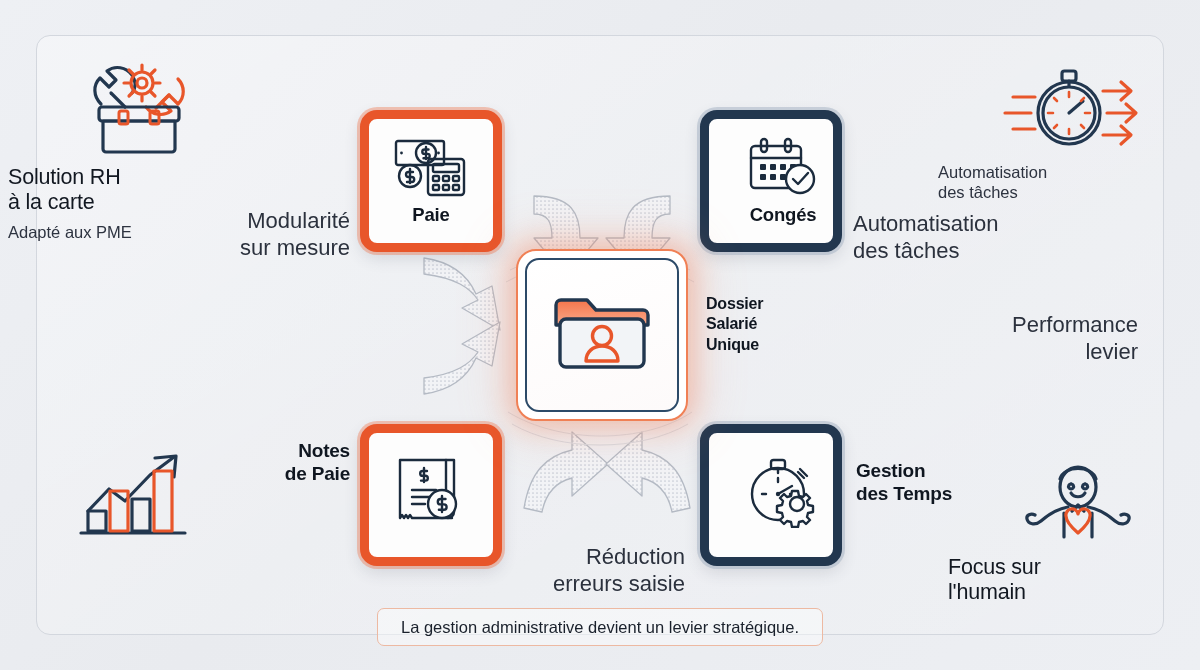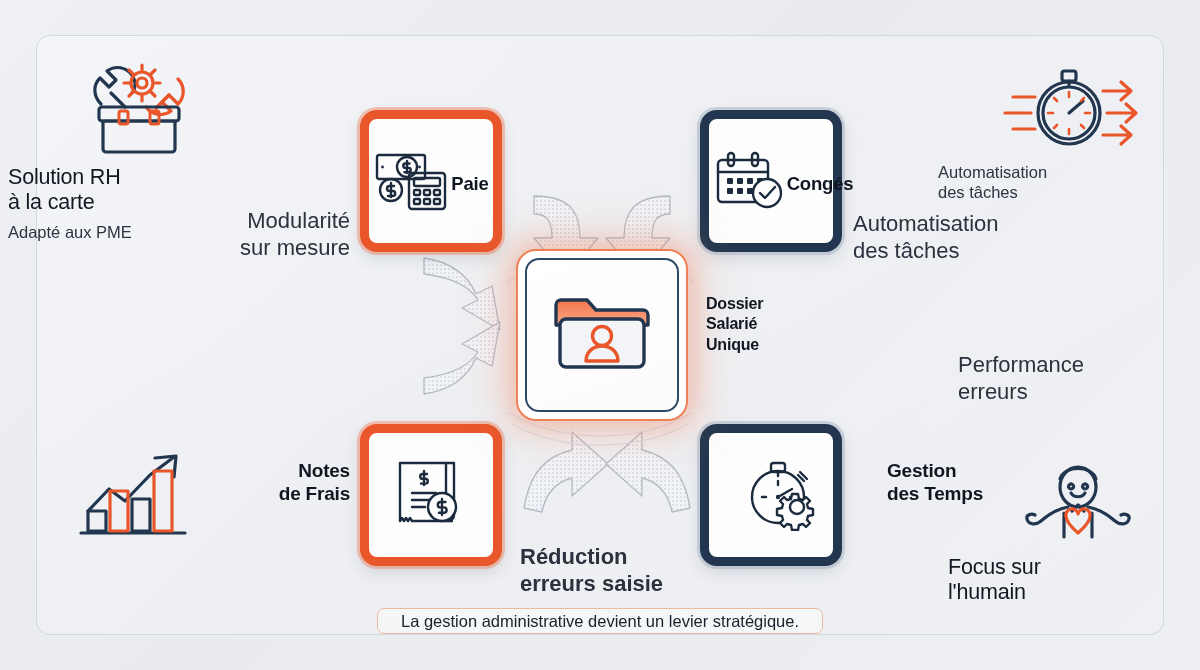--- a/index.html
+++ b/index.html
@@ -32,21 +32,21 @@
   }
   #corner-tl{left:8px;top:55px;}
   #corner-tr{left:938px;top:55px;}
   #corner-bl{left:8px;top:445px;}
   #corner-br{left:948px;top:445px;}
 
   
   .card{
     position:absolute;width:142px;height:142px;border-radius:17px;
     background:#fdfdfd;box-sizing:border-box;
-    display:flex;flex-direction:row;align-items:center;justify-content:center;
+    display:flex;flex-direction:column;align-items:center;justify-content:center;
   }
   .card.orange{
     border:9px solid #e8562a;
     box-shadow:0 0 0 3px rgba(240,120,80,.40),0 6px 16px rgba(60,70,90,.16);
   }
   .card.navy{
     border:9px solid #22374f;
     box-shadow:0 0 0 3px rgba(170,182,198,.55),0 6px 16px rgba(60,70,90,.16);
     padding-left:24px;
   }
@@ -70,36 +70,36 @@
   #hub .inner{
     width:150px;height:150px;border-radius:14px;border:2px solid #2c4a68;
     background:linear-gradient(160deg,#ffffff,#fdfafa);
     display:flex;align-items:center;justify-content:center;
   }
 
   
   .lbl{position:absolute;font-size:22px;color:#2b313d;line-height:1.22;}
   .lbl.bold{font-weight:bold;font-size:19px;color:#0f1620;line-height:1.2;letter-spacing:-.2px;}
   .lbl.r{text-align:right;}
-  .lbl.c{text-align:left;margin-top:40px;}
+  .lbl.c{text-align:right;}
 
   #lbl-modularite{left:185px;top:208px;width:165px;}
-  #lbl-notes{left:190px;top:460px;width:160px;}
+  #lbl-notes{left:190px;top:440px;width:160px;}
   #lbl-dossier{left:706px;top:294px;width:200px;}
   #lbl-auto-mid{left:853px;top:211px;width:150px;}
-  #lbl-gestion{left:887px;top:460px;width:180px;}
+  #lbl-gestion{left:856px;top:460px;width:180px;}
   #lbl-perf{left:958px;top:312px;width:180px;}
-  #lbl-reduction{left:520px;top:504px;width:165px;font-weight:bold;}
+  #lbl-reduction{left:520px;top:544px;width:165px;}
 
   
   #arrows{position:absolute;left:0;top:0;width:1200px;height:670px;pointer-events:none;}
 
   
   #banner{
-    position:absolute;left:377px;top:608px;width:446px;height:26px;
+    position:absolute;left:377px;top:608px;width:446px;height:38px;
     border:1.5px solid #edb9a2;border-radius:7px;
     background:rgba(255,255,255,.42);
     display:flex;align-items:center;justify-content:center;box-sizing:border-box;
   }
   #banner span{font-size:16.5px;color:#1a212c;}
 </style>
 </head>
 <body>
 
 <div class="stage">
@@ -362,42 +362,42 @@
     </div>
   </div>
 
   <div class="lbl r" id="lbl-modularite">
     <span>Modularité</span><br>
     <span>sur mesure</span>
   </div>
 
   <div class="lbl r bold" id="lbl-notes">
     <span>Notes</span><br>
-    <span>de Frais</span>
+    <span>de Paie</span>
   </div>
 
   <div class="lbl bold" id="lbl-dossier" style="font-size:16px;line-height:1.28;">
     <span>Dossier</span><br>
     <span>Salarié</span><br>
     <span>Unique</span>
   </div>
 
   <div class="lbl" id="lbl-auto-mid">
     <span>Automatisation</span><br>
     <span>des tâches</span>
   </div>
 
   <div class="lbl bold" id="lbl-gestion">
     <span>Gestion</span><br>
     <span>des Temps</span>
   </div>
 
   <div class="lbl c" id="lbl-perf">
     <span>Performance</span><br>
-    <span>erreurs</span>
+    <span>levier</span>
   </div>
 
   <div class="lbl c" id="lbl-reduction">
     <span>Réduction</span><br>
     <span>erreurs saisie</span>
   </div>
 
   <div id="banner">
     <span>La gestion administrative devient un levier stratégique.</span>
   </div>

